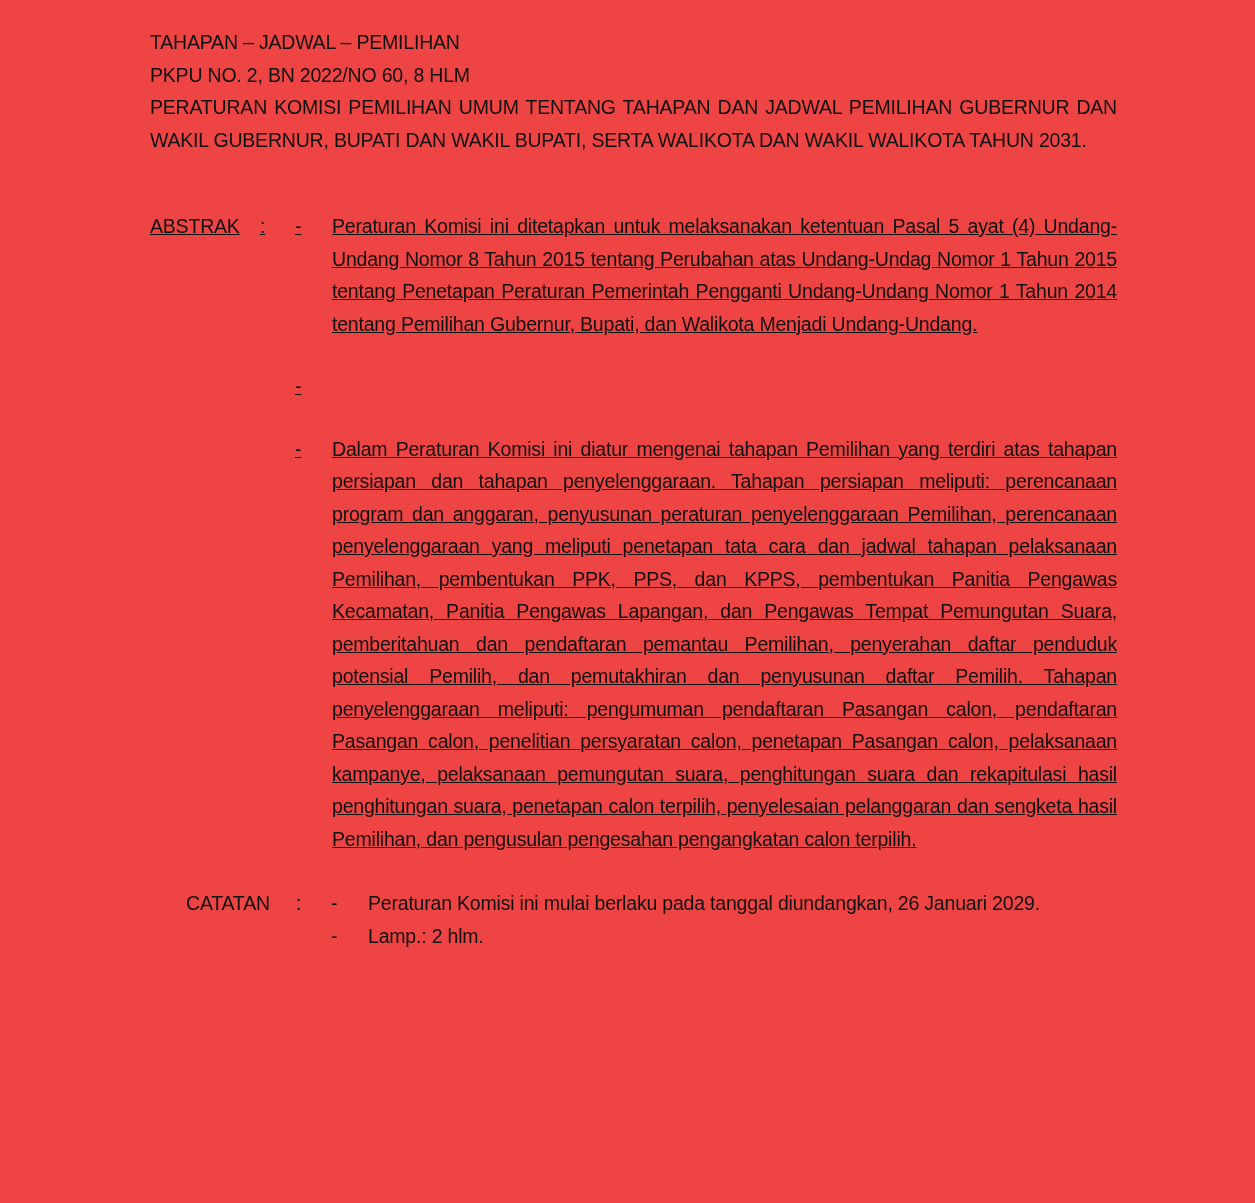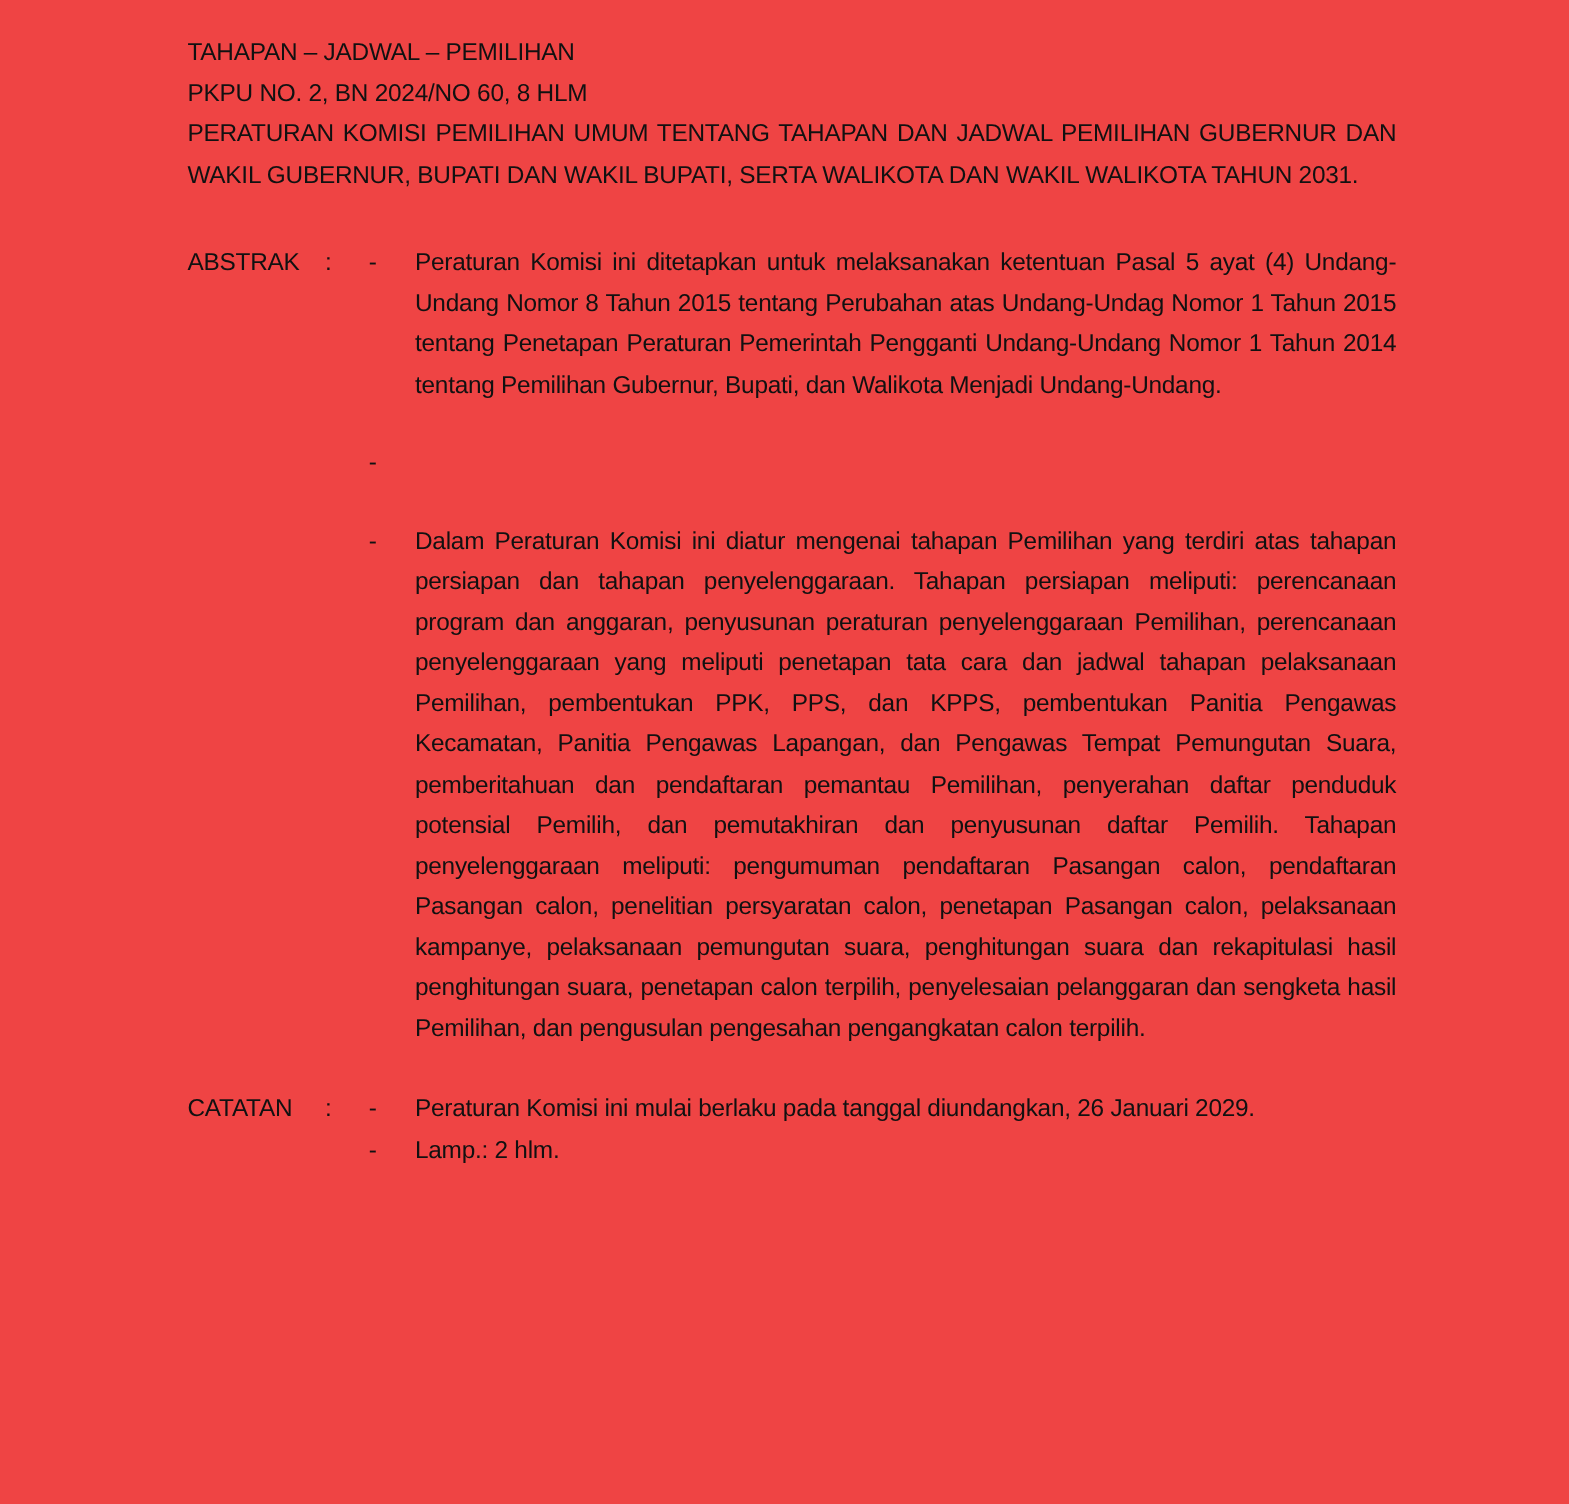--- a/index.html
+++ b/index.html
@@ -28,45 +28,47 @@
     white-space: pre-wrap;
   }
   p {
     margin: 0;
   }
   .justify {
     text-align: justify;
     text-justify: inter-word;
   }
   .entry-section {
-    margin-top: 38px;
+    margin-top: 54px;
+    text-decoration: underline;
   }
   .row {
     display: grid;
     grid-template-columns: 110px 35px 37px 1fr;
     align-items: start;
   }
   .row-gap {
     margin-top: 30px;
   }
   .catatan-section {
     margin-top: 32px;
+    margin-left: 36px;
   }
   .c-label, .c-colon, .c-dash {
     display: block;
   }
 </style>
 </head>
 <body>
 
 <div class="page">
 
   <header class="doc-header">
     <div class="line">TAHAPAN – JADWAL – PEMILIHAN</div>
-    <div class="line">PKPU NO. 2, BN 2024/NO 60, 8 HLM</div>
+    <div class="line">PKPU NO. 2, BN 2022/NO 60, 8 HLM</div>
     <p class="justify">PERATURAN KOMISI PEMILIHAN UMUM TENTANG TAHAPAN DAN JADWAL PEMILIHAN GUBERNUR DAN WAKIL GUBERNUR, BUPATI DAN WAKIL BUPATI, SERTA WALIKOTA DAN WAKIL WALIKOTA TAHUN 2031.</p>
   </header>
 
   <section class="entry-section">
     <div class="row">
       <span class="c-label">ABSTRAK</span>
       <span class="c-colon">:</span>
       <span class="c-dash">-</span>
       <p class="justify">Peraturan Komisi ini ditetapkan untuk melaksanakan ketentuan Pasal 5 ayat (4) Undang-Undang Nomor 8 Tahun 2015 tentang Perubahan atas Undang-Undag Nomor 1 Tahun 2015 tentang Penetapan Peraturan Pemerintah Pengganti Undang-Undang Nomor 1 Tahun 2014 tentang Pemilihan Gubernur, Bupati, dan Walikota Menjadi Undang-Undang.</p>
     </div>

